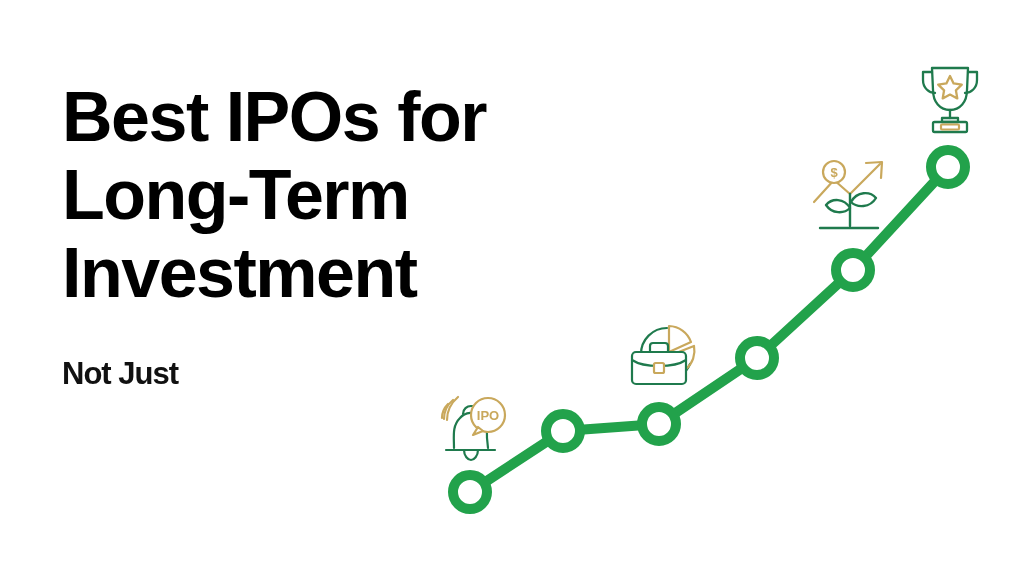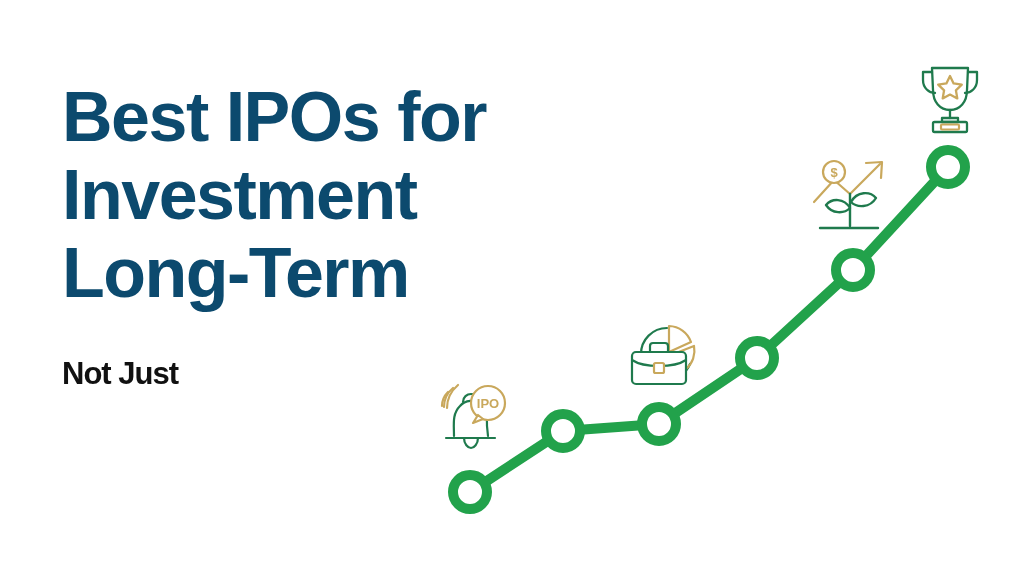--- a/index.html
+++ b/index.html
@@ -24,21 +24,21 @@
     left: 62px;
     top: 78px;
     width: 480px;
   }
   .headline-line {
     font-family: "Liberation Sans", sans-serif;
     font-weight: bold;
     font-size: 70px;
     line-height: 78px;
     letter-spacing: -1.5px;
-    color: #0c4a6e;
+    color: #000000;
     white-space: nowrap;
   }
   .subhead-block {
     position: absolute;
     left: 62px;
     top: 345px;
     width: 480px;
   }
   .subhead-line {
     font-family: "Liberation Sans", sans-serif;
@@ -63,41 +63,41 @@
     position: absolute;
   }
 </style>
 </head>
 <body>
 
 <div id="canvas">
 
   <div class="headline-block">
     <div class="headline-line">Best IPOs for</div>
+    <div class="headline-line">Long-Term</div>
     <div class="headline-line">Investment</div>
-    <div class="headline-line">Long-Term</div>
   </div>
 
   <div class="subhead-block">
     <div class="subhead-line subhead-dark">Not Just</div>
   </div>
 
   <svg class="chart-layer" viewBox="0 0 1024 572" width="1024" height="572" xmlns="http://www.w3.org/2000/svg">
     <polyline id="chart-line" fill="none" stroke="#22A24B" stroke-width="10" stroke-linecap="round" stroke-linejoin="round" points="470,492 563,431 659,424 757,358 853,270 948,167"></polyline>
     <g id="chart-nodes">
         <circle cx="470" cy="492" r="17" fill="#FFFFFF" stroke="#22A24B" stroke-width="10"></circle>
         <circle cx="563" cy="431" r="17" fill="#FFFFFF" stroke="#22A24B" stroke-width="10"></circle>
         <circle cx="659" cy="424" r="17" fill="#FFFFFF" stroke="#22A24B" stroke-width="10"></circle>
         <circle cx="757" cy="358" r="17" fill="#FFFFFF" stroke="#22A24B" stroke-width="10"></circle>
         <circle cx="853" cy="270" r="17" fill="#FFFFFF" stroke="#22A24B" stroke-width="10"></circle>
         <circle cx="948" cy="167" r="17" fill="#FFFFFF" stroke="#22A24B" stroke-width="10"></circle>
       </g>
   </svg>
 
-  <div class="icon-node" style="left:432px; top:380px; width:80px; height:76px;">
+  <div class="icon-node" style="left:432px; top:392px; width:80px; height:76px;">
     <svg viewBox="0 0 80 76" width="80" height="76" xmlns="http://www.w3.org/2000/svg">
       <g fill="none" stroke="#1F7A4D" stroke-width="2.2" stroke-linecap="round" stroke-linejoin="round">
         <path d="M22 56 C22 44 20 34 28 26 C33 20 43 19 49 24"></path>
         <path d="M49 24 C55 29 55 38 55 46 L56 56"></path>
         <path d="M14 58 L63 58"></path>
         <path d="M32 58 C32 64 36 68 39 68 C42 68 46 64 46 58"></path>
         <path d="M31 22 C31 17 35 14 39 14 C42 14 45 16 46 19"></path>
       </g>
       <g fill="none" stroke="#C9A85C" stroke-width="2.2" stroke-linecap="round">
         <path d="M16 12 C12 16 10 21 10 26"></path>

